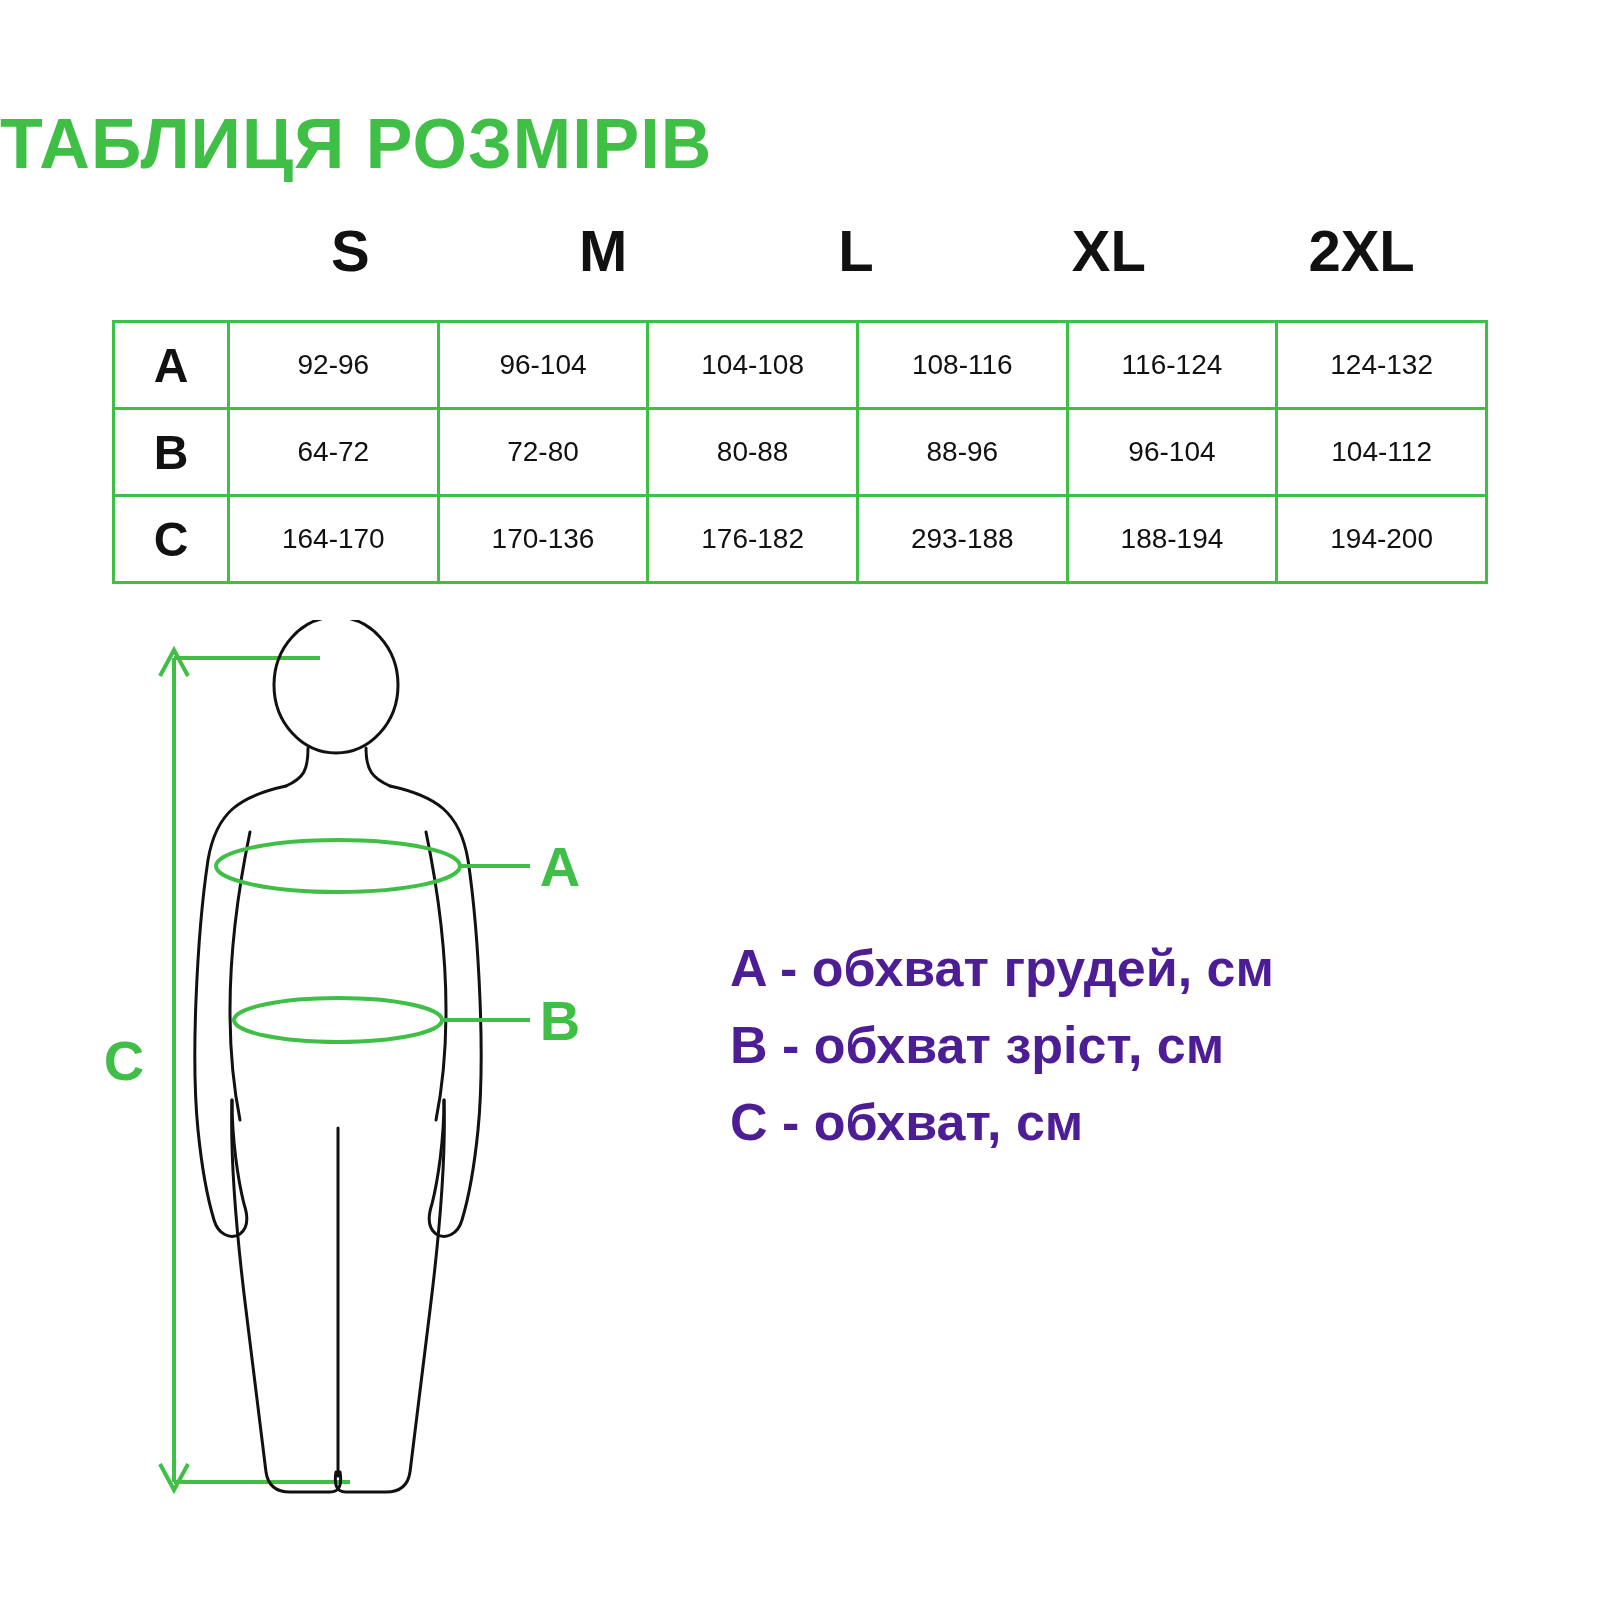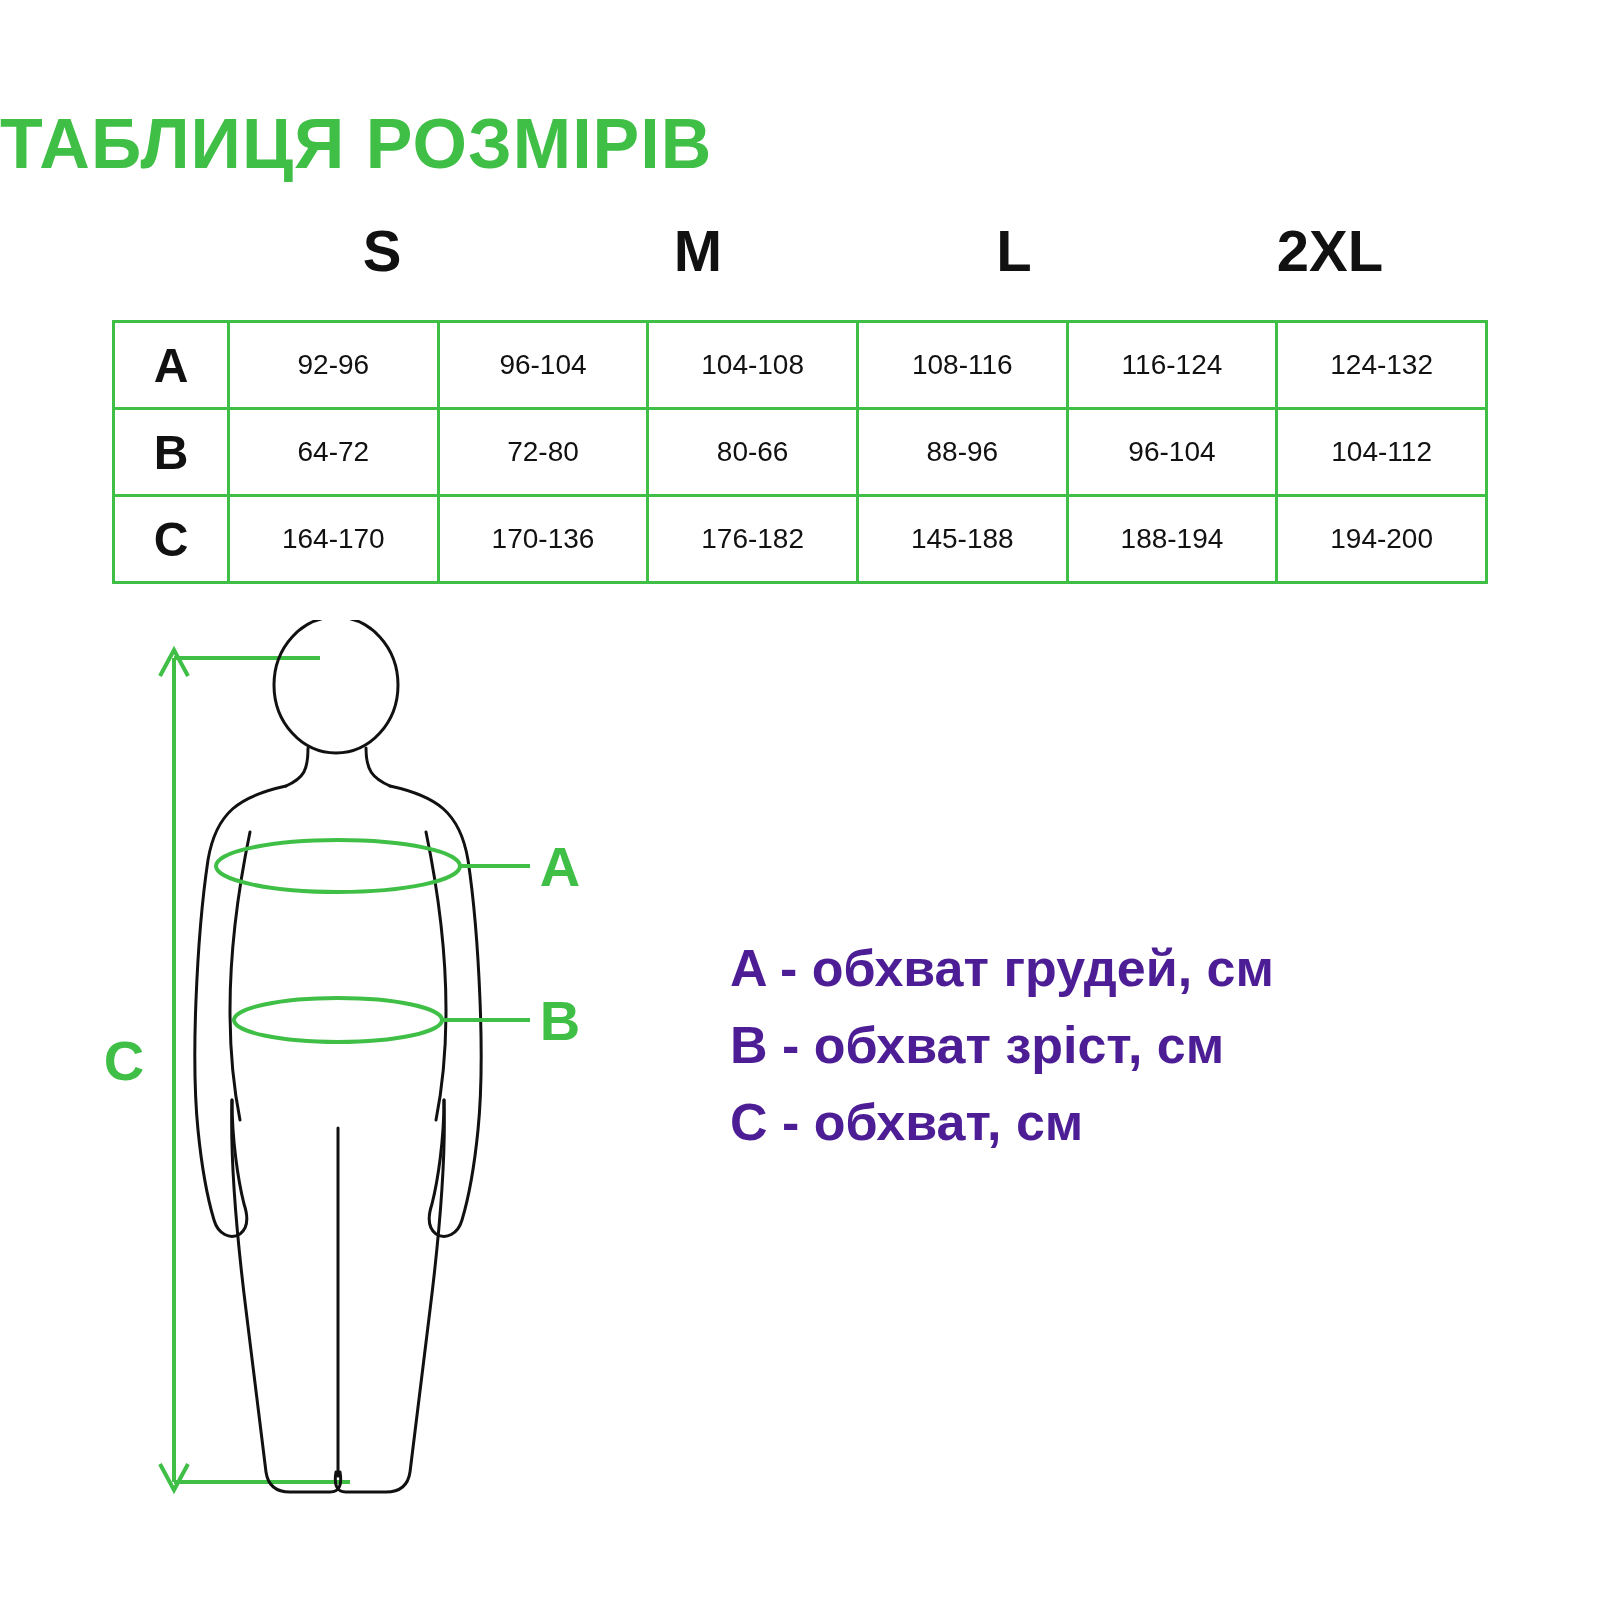--- a/index.html
+++ b/index.html
@@ -110,49 +110,50 @@
 
 <div class="page">
 
   <div class="title">ТАБЛИЦЯ РОЗМІРІВ</div>
 
   <div class="size-header">
     <div class="rowlabel-spacer"></div>
     <div class="size-cell">S</div>
     <div class="size-cell">M</div>
     <div class="size-cell">L</div>
+    <div class="size-cell">XL</div>
     <div class="size-cell">2XL</div>
   </div>
 
   <table class="table">
     <tbody>
         <tr>
       <td class="rowlabel">A</td>
       <td>92-96</td>
       <td>96-104</td>
       <td>104-108</td>
       <td>108-116</td>
       <td>116-124</td>
       <td>124-132</td>
     </tr>
     <tr>
       <td class="rowlabel">B</td>
       <td>64-72</td>
       <td>72-80</td>
-      <td>80-66</td>
+      <td>80-88</td>
       <td>88-96</td>
       <td>96-104</td>
       <td>104-112</td>
     </tr>
     <tr>
       <td class="rowlabel">C</td>
       <td>164-170</td>
       <td>170-136</td>
       <td>176-182</td>
-      <td>145-188</td>
+      <td>293-188</td>
       <td>188-194</td>
       <td>194-200</td>
     </tr>
   </tbody>
     </table>
 
   <div class="figure">
     <svg width="620" height="900" viewBox="0 0 620 900">
 
       <g stroke="#3fbf46" stroke-width="4" fill="none">

